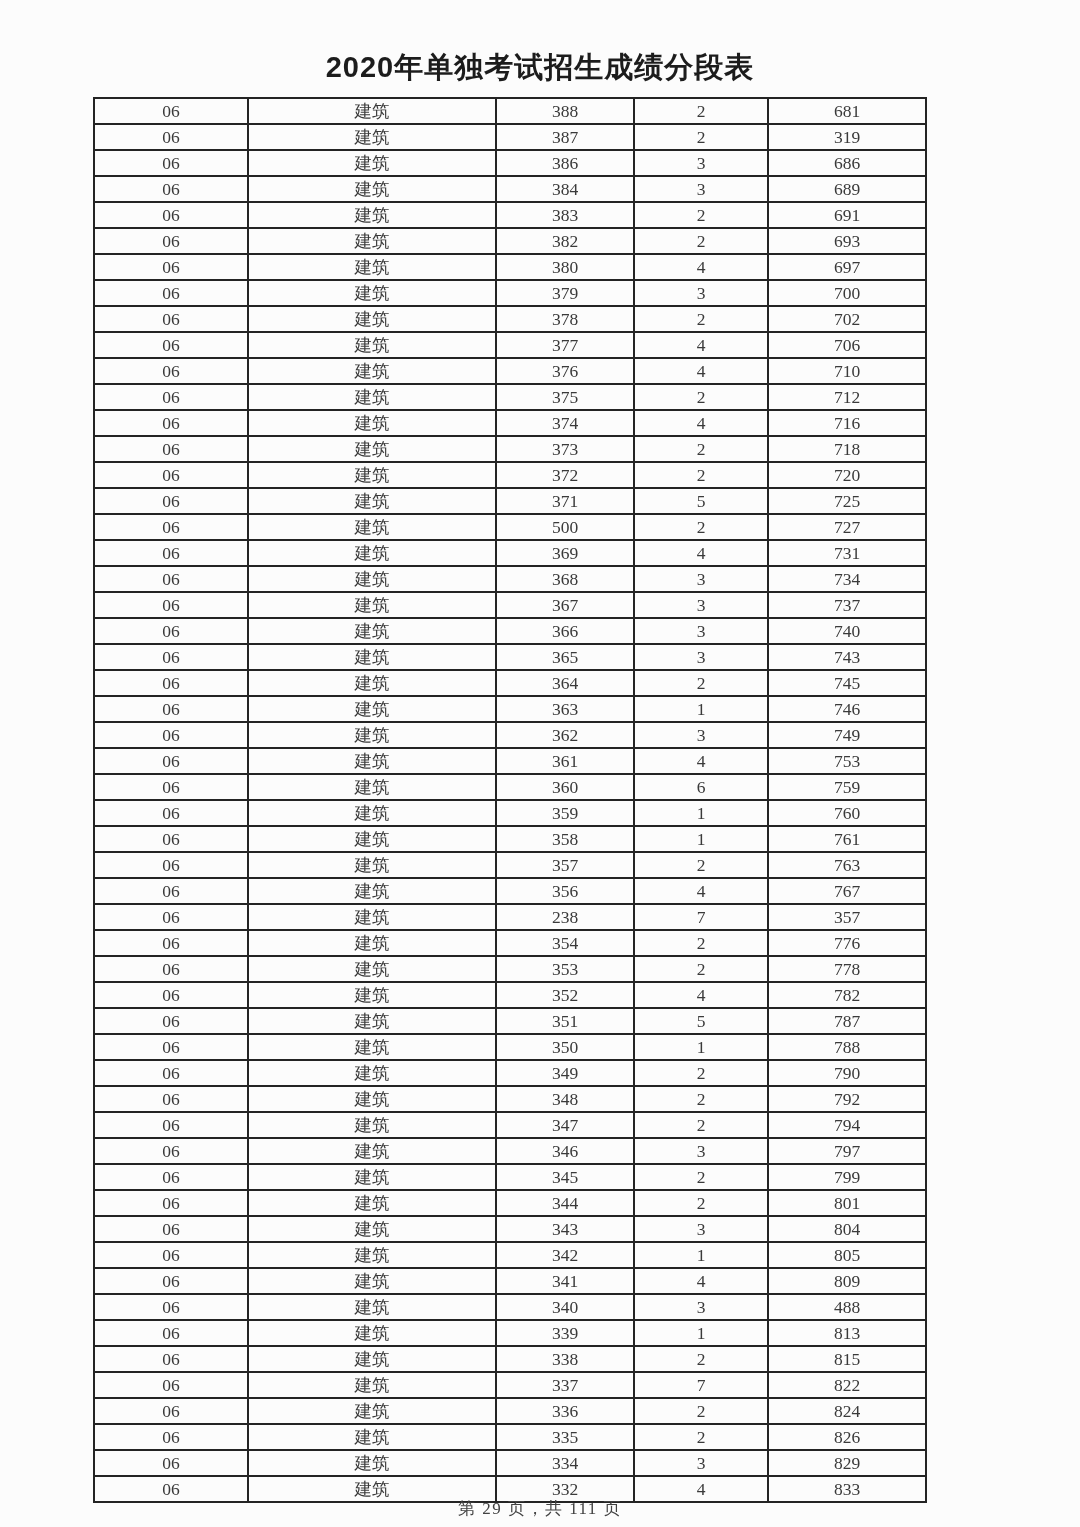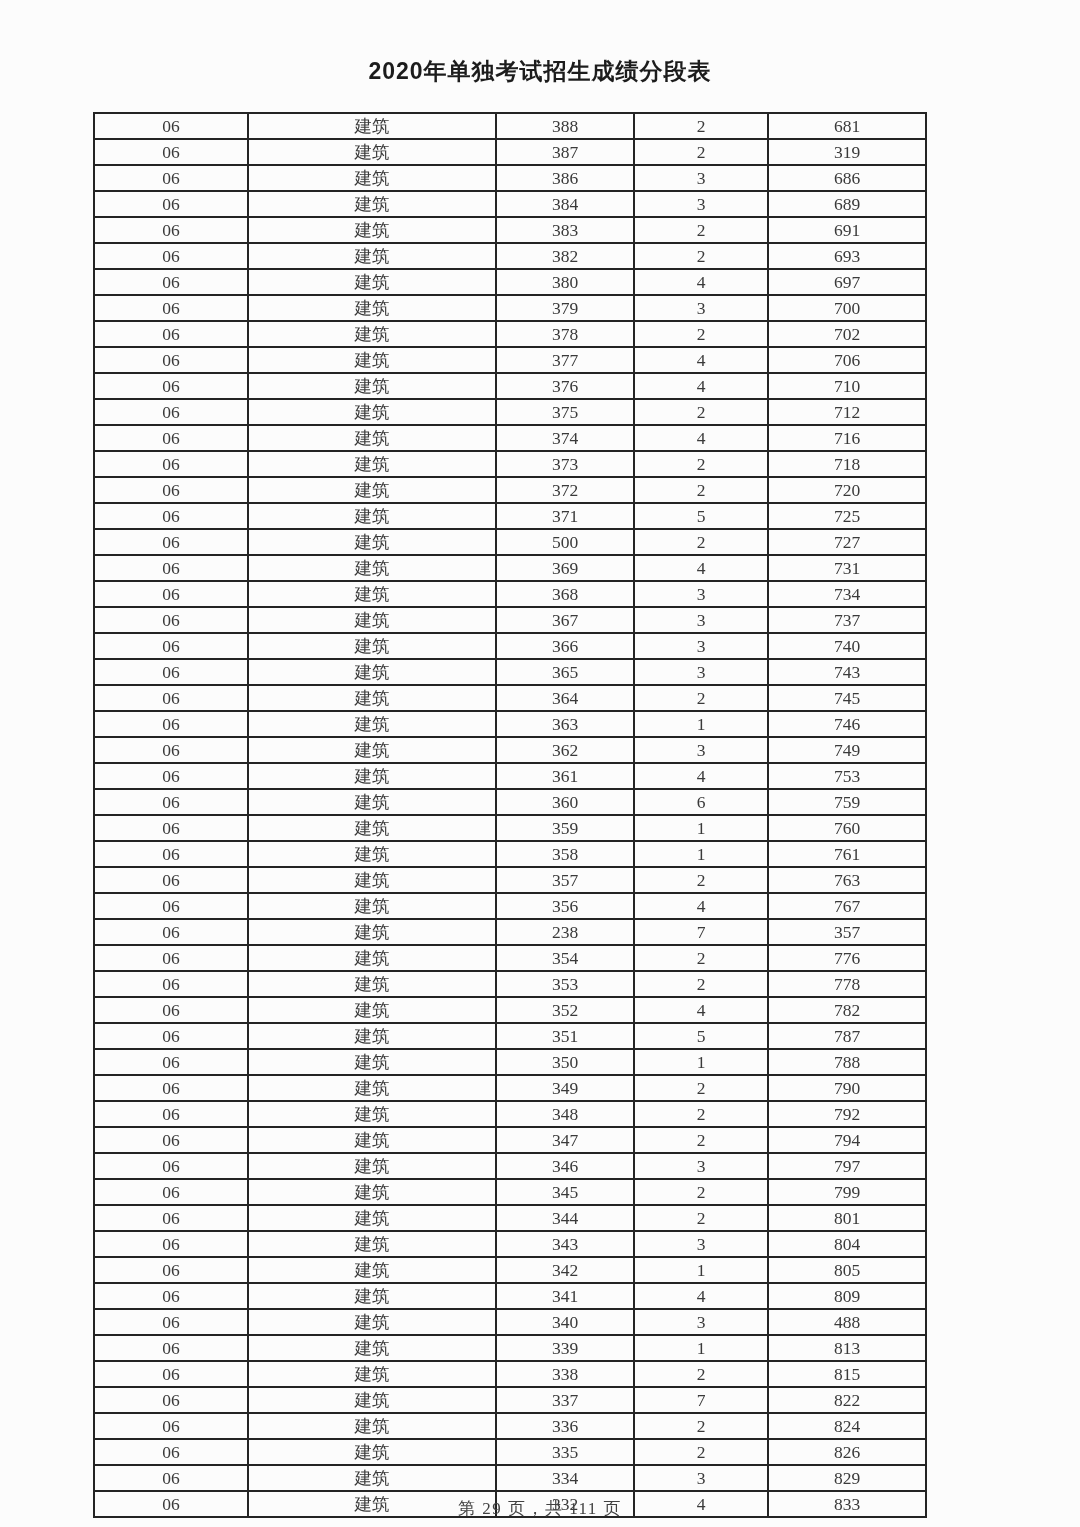--- a/index.html
+++ b/index.html
@@ -5,33 +5,33 @@
   html, body { margin: 0; padding: 0; }
   body {
     width: 1080px;
     height: 1527px;
     background: var(--page-bg, #fcfcfc);
     font-family: "Liberation Serif", "DejaVu Serif", serif;
     position: relative;
     overflow: hidden;
   }
   .title {
-    margin: 16px;
+    margin: 8px;
     padding-top: 40px;
     text-align: center;
     font-family: "Liberation Sans", "DejaVu Sans", sans-serif;
-    font-size: 23px;
+    font-size: 29px;
     font-weight: 600;
     letter-spacing: 1px;
     color: var(--title-text, #1c1c1c);
   }
   table.score {
     border-collapse: collapse;
     table-layout: fixed;
-    margin: 25px 0 0 93px;
+    margin: 9px 0 0 93px;
     width: 832px;
     padding-left: 20px;
   }
   table.score td {
     border: 2px solid var(--border, #242424);
     height: 22.6px;
     padding: 0;
     text-align: center;
     vertical-align: middle;
     font-size: 17.5px;

